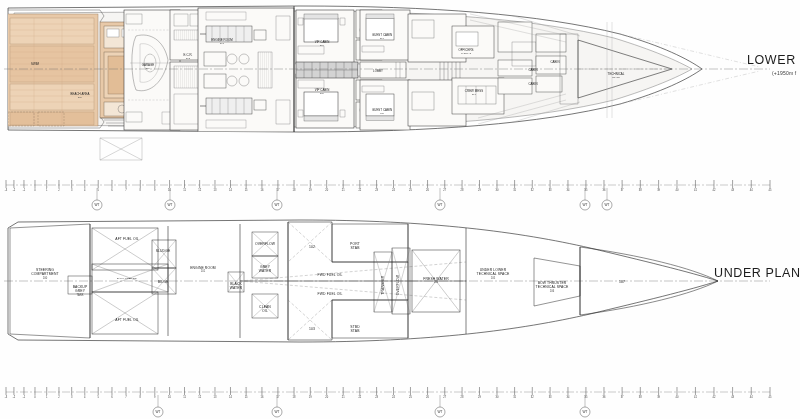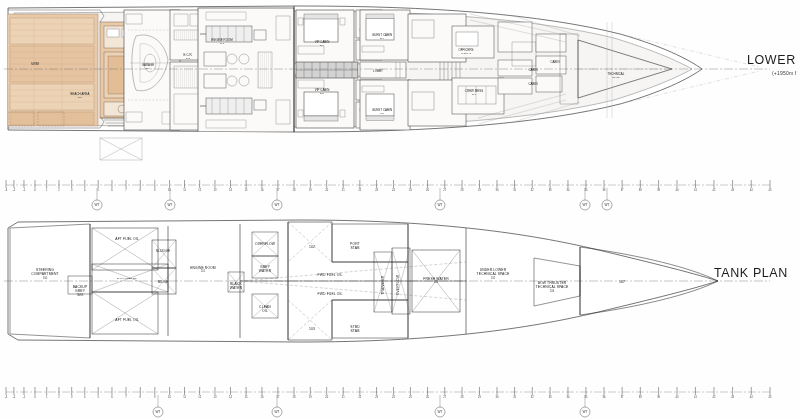--- a/index.html
+++ b/index.html
@@ -739,15 +739,15 @@
       <div class="frm-num" style="left: 751.254px; top: 395.5px;">44</div>
       <div class="frm-num" style="left: 770px; top: 395.5px;">45</div>
       <div class="label-abs wt-txt" style="left: 158px; top: 412px;">WT</div>
       <div class="label-abs wt-txt" style="left: 277px; top: 412px;">WT</div>
       <div class="label-abs wt-txt" style="left: 440px; top: 412px;">WT</div>
       <div class="label-abs wt-txt" style="left: 585px; top: 412px;">WT</div>
     </div>
 
   <div class="label-abs title-main" style="left:747px; top:53px;">LOWER D</div>
   <div class="label-abs title-sub" style="left:772px; top:70px;">(+1950m f</div>
-  <div class="label-abs title-main" style="left:714px; top:266px;">TANK PLAN</div>
+  <div class="label-abs title-main" style="left:714px; top:266px;">UNDER PLAN</div>
 
 </div>
 
 </body></html>

